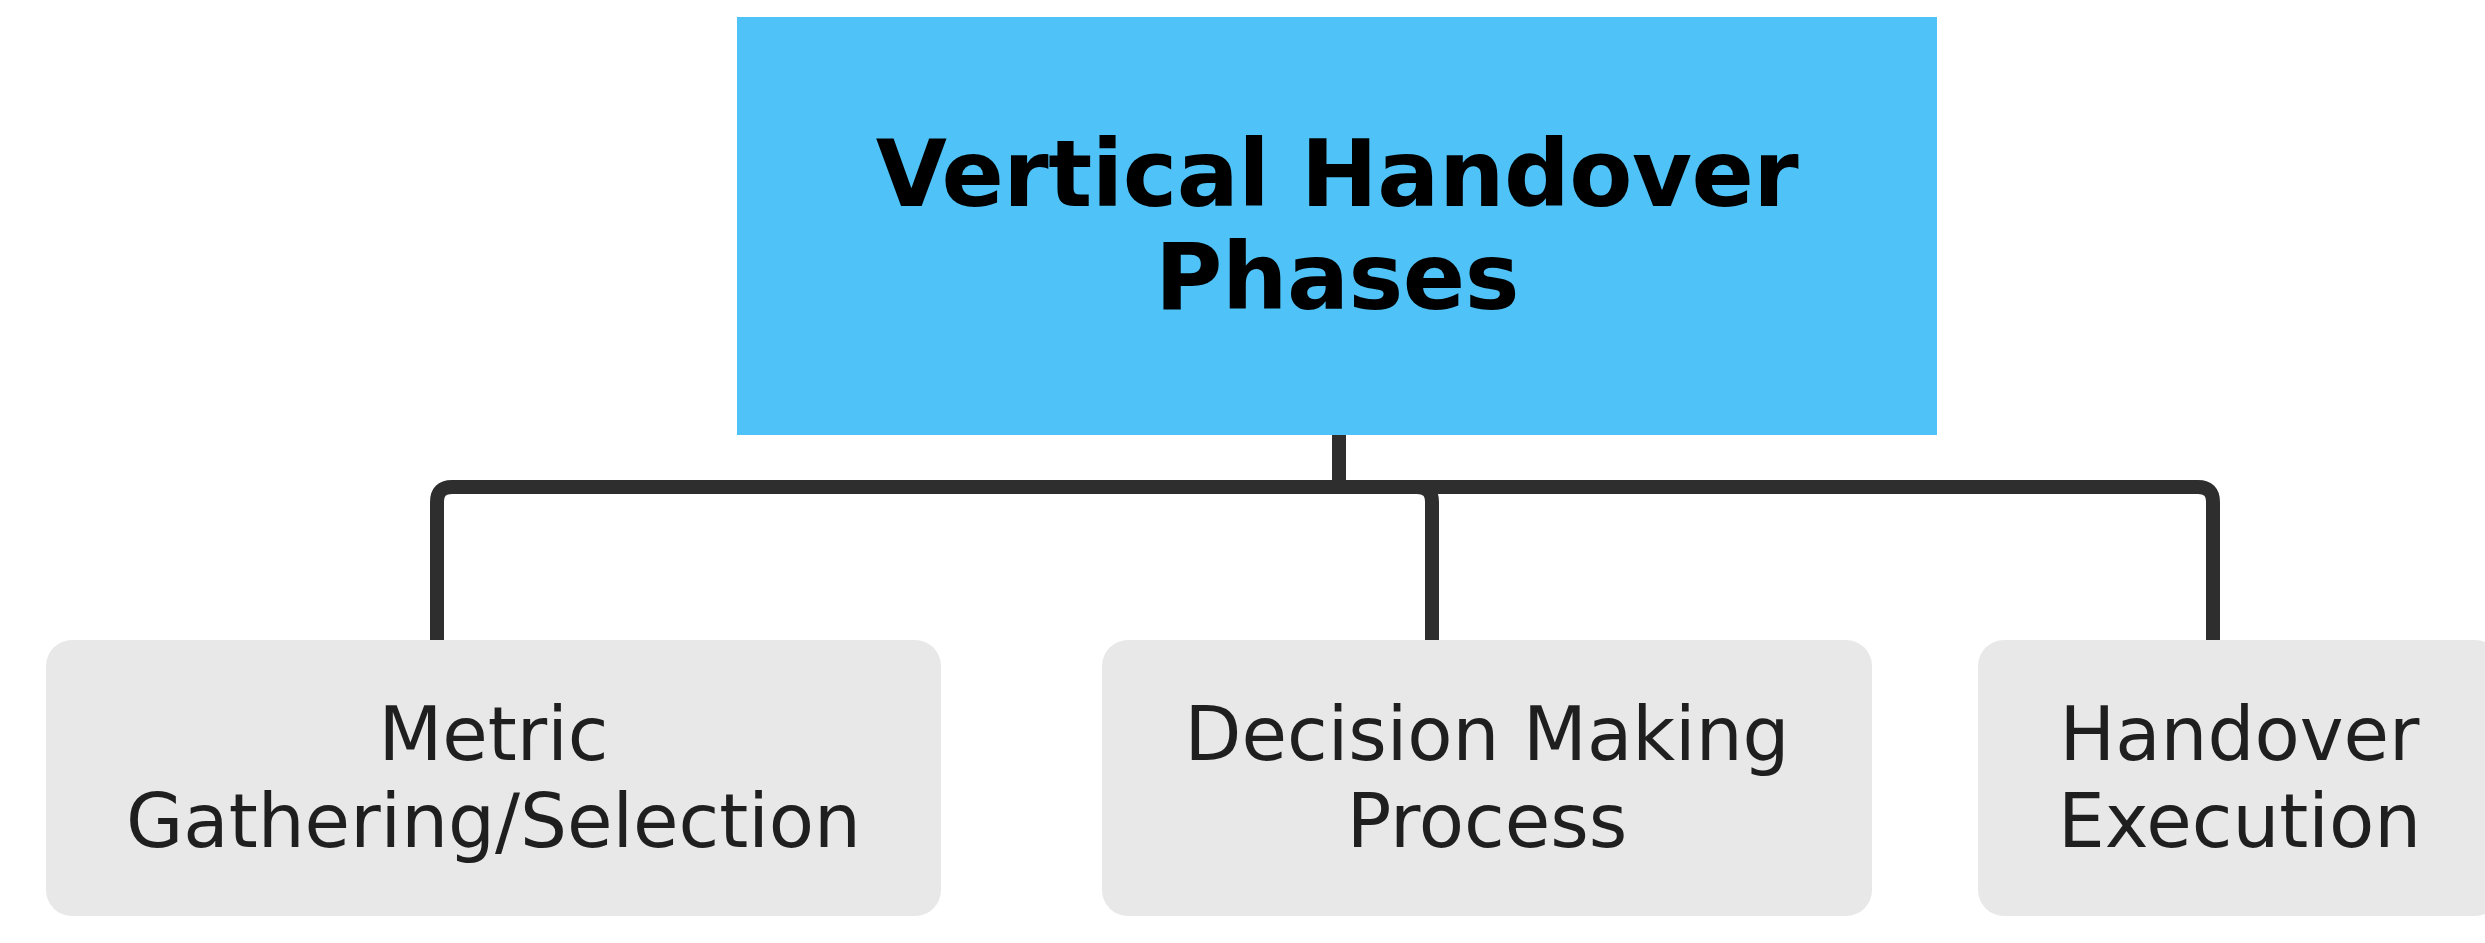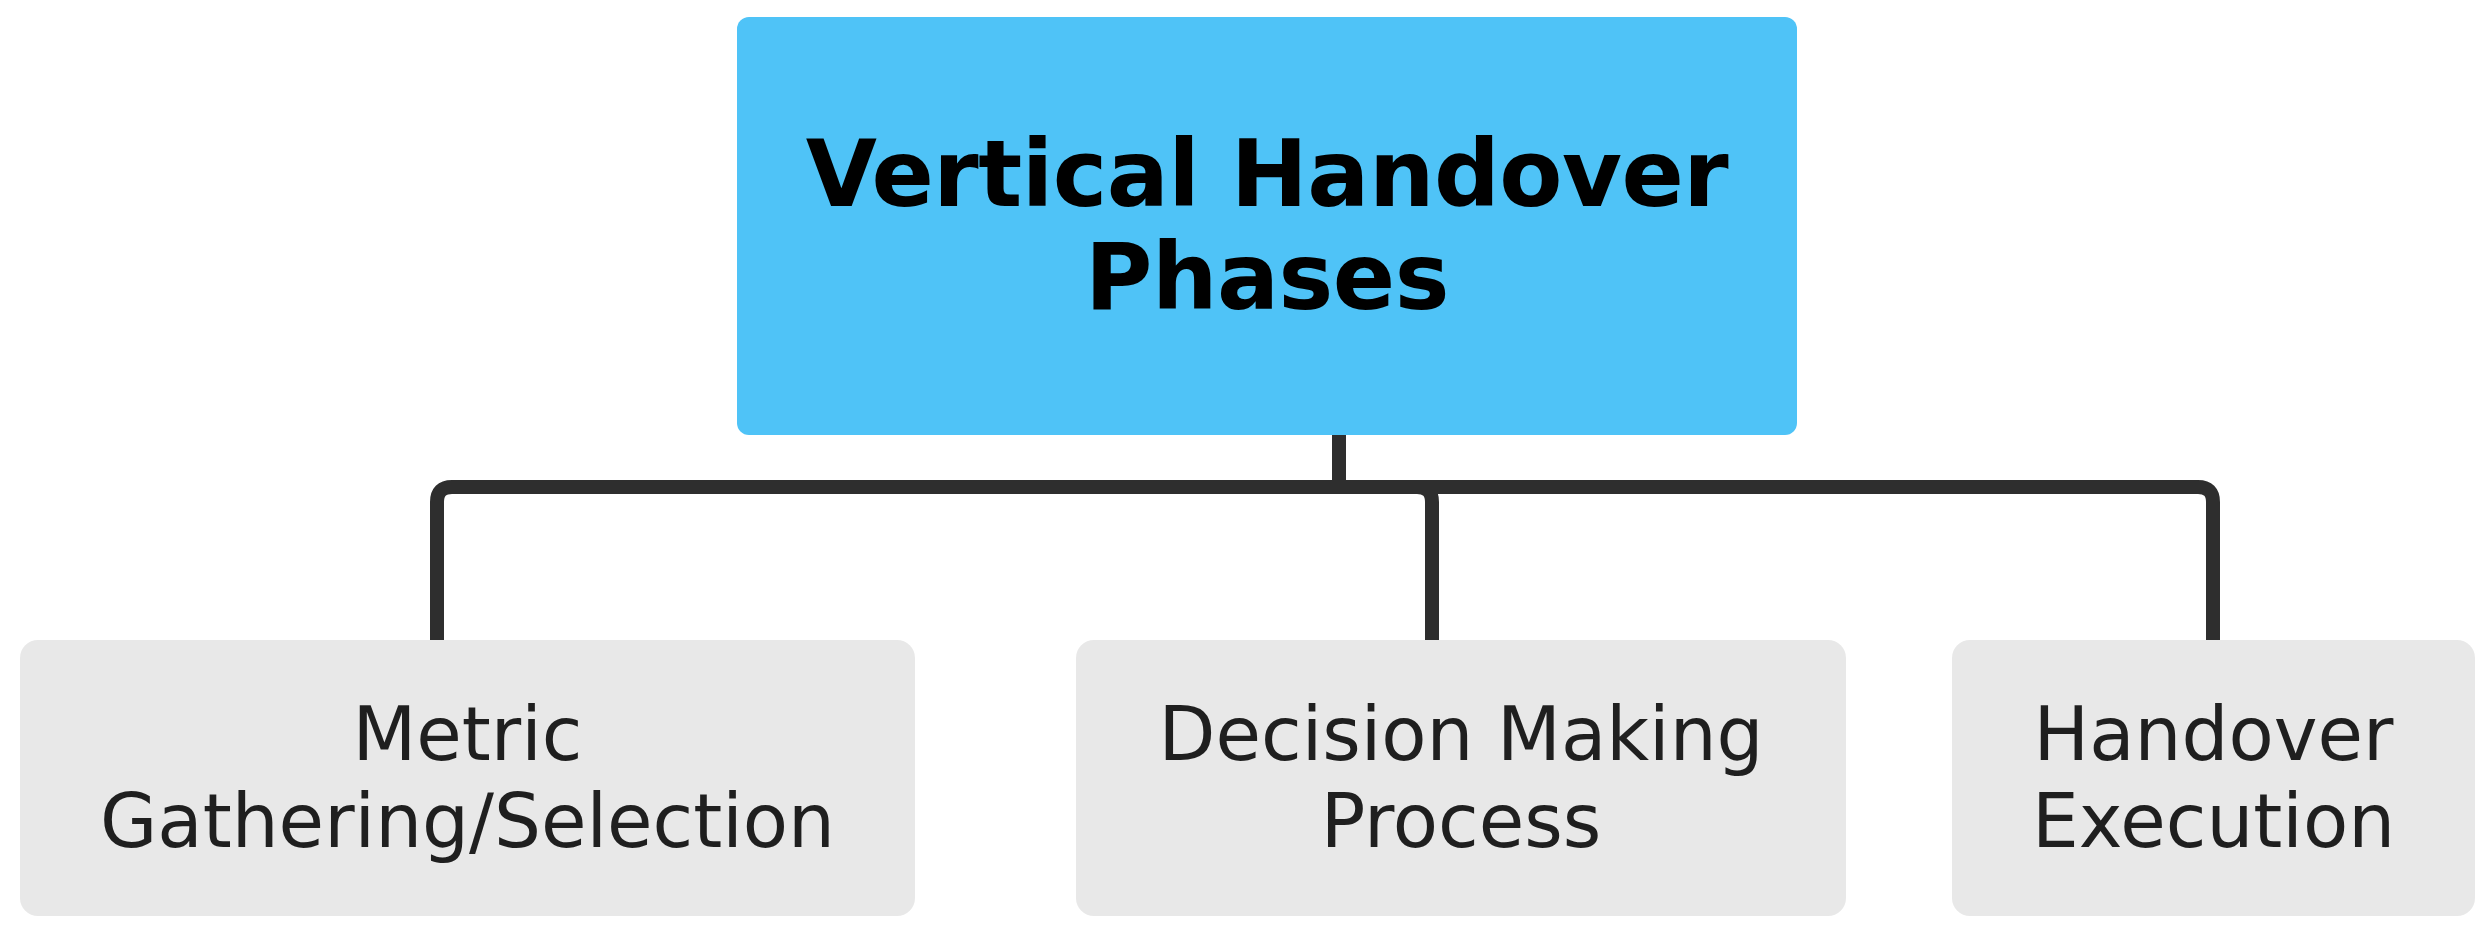--- a/index.html
+++ b/index.html
@@ -35,39 +35,40 @@
   }
   .node-label {
     display: block;
     width: 100%;
     white-space: pre-line;
   }
   
   #node-root {
     left: 737px;
     top: 17px;
-    width: 1060px;
+    width: 1200px;
     height: 418px;
     background: #4FC3F7;
-    border-radius: 12px;
+    border-radius: 0;
   }
   #node-root .node-label {
     font-size: 92px;
     font-weight: bold;
     color: #000000;
     line-height: 1.12;
     letter-spacing: -0.5px;
     padding: 0 26px;
   }
   
   .node-child {
     background: #E8E8E8;
-    border-radius: 18px;
+    border-radius: 26px;
     top: 640px;
     height: 276px;
+    margin-left: 26px;
   }
   .node-child .node-label {
     font-size: 74px;
     font-weight: normal;
     color: #1f1f1f;
     line-height: 1.18;
     padding: 0 18px;
   }
   #node-child-0 { left: 20px;   width: 895px; }
   #node-child-1 { left: 1076px; width: 770px; }

